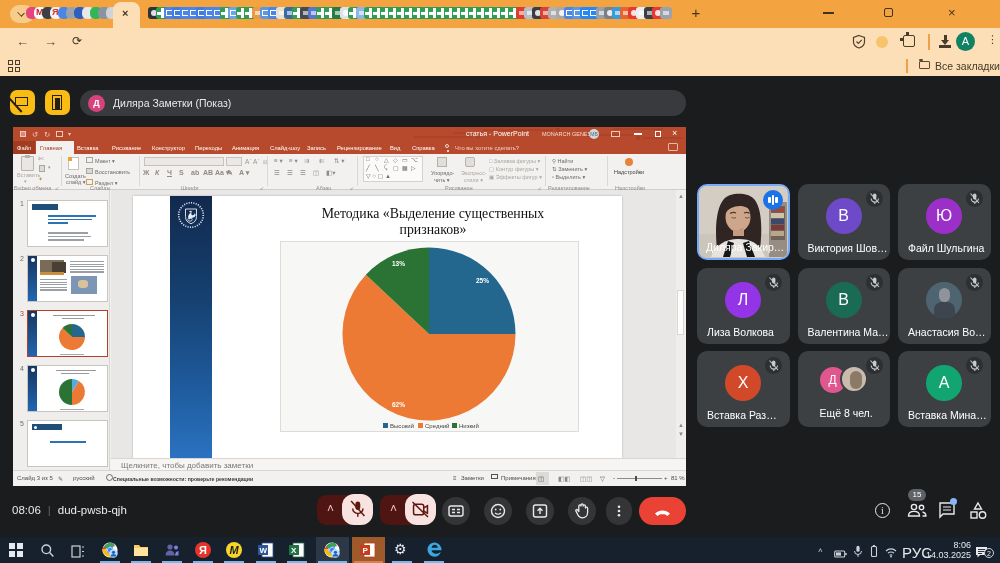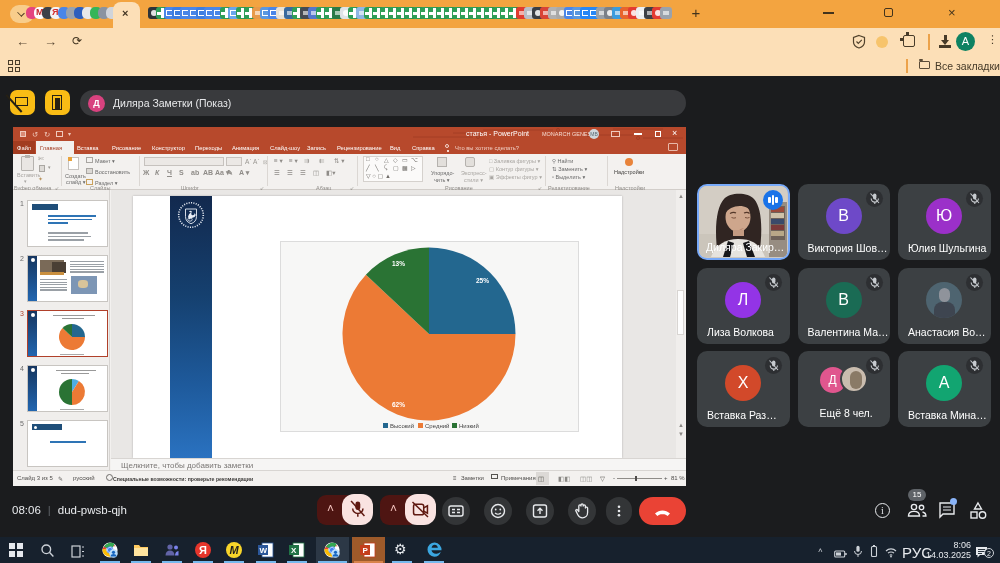--- a/index.html
+++ b/index.html
@@ -502,20 +502,21 @@
 <div class="abs" style="left:98px;top:63px;width:565px;height:268px;background:#E9E7E5"></div>
 <div class="abs" style="left:120px;top:69px;width:489px;height:262px;background:#fff;box-shadow:0 0 2px rgba(0,0,0,.25)">
 <div class="abs" style="left:37px;top:0;width:42px;height:262px;background:linear-gradient(180deg,#12294E 0%,#15406F 38%,#1E5A9C 72%,#2A72C0 100%)"></div>
 <svg class="abs" style="left:44px;top:5px" width="28" height="28" viewBox="0 0 28 28">
         <circle cx="14" cy="14" r="12.3" fill="none" stroke="#E8EDF5" stroke-width="1.6" stroke-dasharray="1.1,1.3"></circle>
         <path d="M8.5,8 h11 v7.5 c0,4 -2.2,6 -5.5,7.2 c-3.3,-1.2 -5.5,-3.2 -5.5,-7.2 Z" fill="none" stroke="#E8EDF5" stroke-width="0.9"></path>
         <path d="M11,16 c0.5,-2.5 2,-4.5 4,-5 c-1,1.5 -1,2.5 0,3 c1.5,0.7 3,-0.5 2.5,-2 c1.5,1 1.5,3 0,4 c-1.5,1 -4,1 -5,2.5 Z" fill="#E8EDF5"></path>
         <ellipse cx="13" cy="18.5" rx="2.2" ry="1.7" fill="none" stroke="#E8EDF5" stroke-width="0.8"></ellipse>
         <path d="M12,10.5 c1,-1 2.5,-1 3,0 l-1.5,1 Z" fill="#E8EDF5"></path>
       </svg>
+<div class="abs" style="left:120px;top:10px;width:360px;text-align:center;font-family:'Liberation Serif',serif;font-size:13.8px;color:#111;line-height:15.5px">Методика «Выделение существенных<br>признаков»</div>
 <svg class="abs" style="left:147px;top:45px" width="299" height="191" viewBox="0 0 299 191">
 <rect x="0.5" y="0.5" width="298" height="190" fill="#F7F7F6" stroke="#DCDCDC"></rect>
 <path d="M149,93 L149.0,6.5 A86.5,86.5 0 0 1 235.5,93.0 Z" fill="#23678F"></path>
 <path d="M149,93 L235.5,93.0 A86.5,86.5 0 1 1 85.9,33.8 Z" fill="#EC7A35"></path>
 <path d="M149,93 L85.9,33.8 A86.5,86.5 0 0 1 149.0,6.5 Z" fill="#2A7334"></path>
 <text x="196" y="42" font-size="6.5" font-weight="bold" fill="#fff" font-family="Liberation Sans">25%</text>
 <text x="112" y="166" font-size="6.5" font-weight="bold" fill="#fff" font-family="Liberation Sans">62%</text>
 <text x="112" y="25" font-size="6.5" font-weight="bold" fill="#fff" font-family="Liberation Sans">13%</text>
 <rect x="103" y="182" width="5" height="5" fill="#23678F"></rect>
         <text x="110" y="187" font-size="6" fill="#444" font-family="Liberation Sans">Высокий</text>
@@ -563,21 +564,21 @@
 <div class="abs" style="left:68px;top:6px;width:17px;height:17px;border-radius:9px;background:rgba(32,33,36,.55)"><svg width="17" height="17" viewBox="0 0 17 17">
         <g stroke="#C7CBCF" stroke-width="1.1" fill="none">
           <rect x="7" y="3.5" width="3.4" height="6" rx="1.7" fill="#C7CBCF" stroke="none"></rect>
           <path d="M5.2,8.5 a3.6,3.6 0 0 0 7.2,0 M8.8,12.1 v2"></path>
           <line x1="4.5" y1="3.5" x2="13" y2="13"></line>
         </g>
       </svg></div>
 </div>
 <div class="abs" style="left:898px;top:184px;width:92.5px;height:76px;border-radius:10px;background:#3C4043;overflow:hidden">
 <div class="abs" style="left:28px;top:14px;width:36px;height:36px;border-radius:18px;background:#9B30C9;color:#fff;font-size:16px;text-align:center;line-height:36px">Ю</div>
-<div class="abs" style="left:10px;bottom:6px;font-size:10.5px;color:#fff;font-weight:500">Юлия Шульгина</div>
+<div class="abs" style="left:10px;bottom:6px;font-size:10.5px;color:#fff;font-weight:500">Файл Шульгина</div>
 <div class="abs" style="left:68px;top:6px;width:17px;height:17px;border-radius:9px;background:rgba(32,33,36,.55)"><svg width="17" height="17" viewBox="0 0 17 17">
         <g stroke="#C7CBCF" stroke-width="1.1" fill="none">
           <rect x="7" y="3.5" width="3.4" height="6" rx="1.7" fill="#C7CBCF" stroke="none"></rect>
           <path d="M5.2,8.5 a3.6,3.6 0 0 0 7.2,0 M8.8,12.1 v2"></path>
           <line x1="4.5" y1="3.5" x2="13" y2="13"></line>
         </g>
       </svg></div>
 </div>
 <div class="abs" style="left:697px;top:267.5px;width:92.5px;height:76px;border-radius:10px;background:#3C4043;overflow:hidden">
 <div class="abs" style="left:28px;top:14px;width:36px;height:36px;border-radius:18px;background:#9334E6;color:#fff;font-size:16px;text-align:center;line-height:36px">Л</div>

